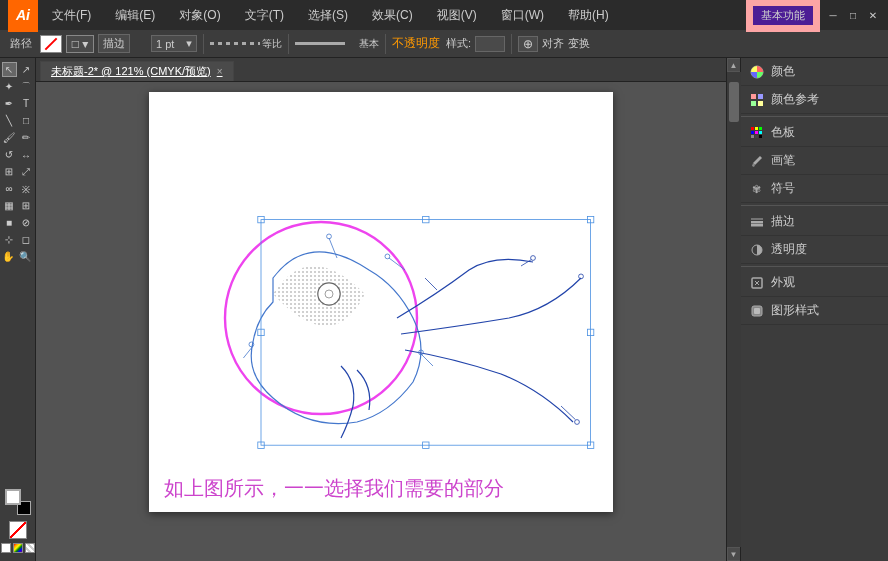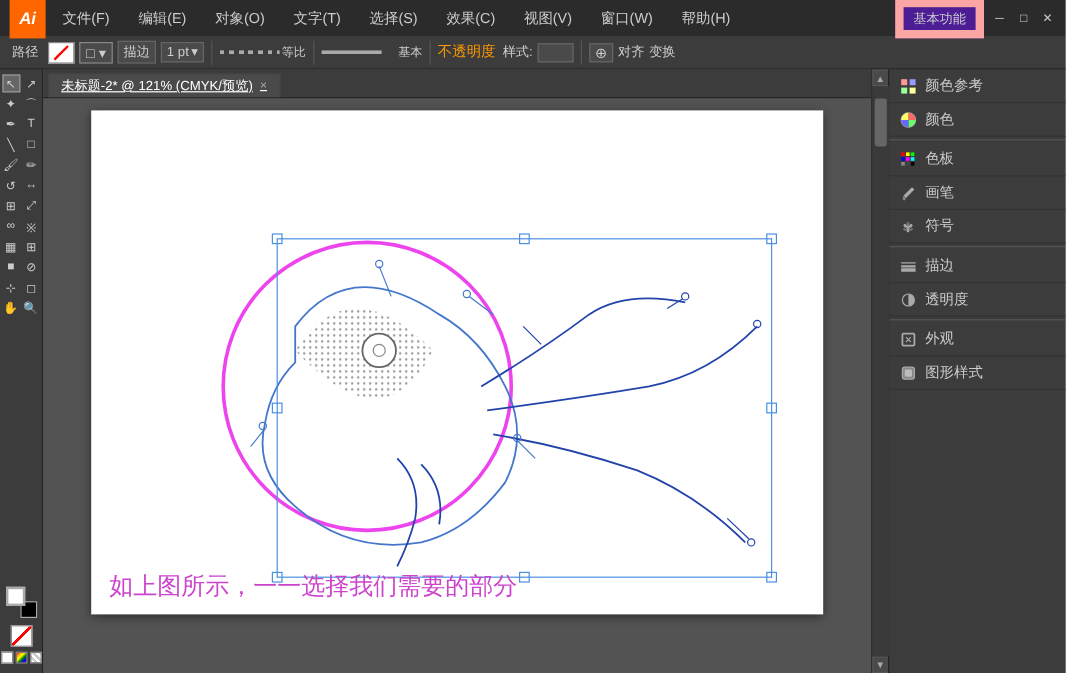--- a/index.html
+++ b/index.html
@@ -177,21 +177,21 @@
       background: #535353;
       position: relative;
       padding: 10px;
       height: calc(100% - 24px);
     }
 
     #artboard {
       background: #fff;
       position: relative;
       margin: 0 auto;
-      width: 610px;
+      width: 464px;
       height: 420px;
       box-shadow: 0 2px 8px rgba(0,0,0,0.5);
       overflow: hidden;
     }
 
     
     .caption-text {
       position: absolute;
       bottom: 10px;
       left: 15px;
@@ -350,21 +350,21 @@
     <span class="win-btn">□</span>
     <span class="win-btn">✕</span>
   </div>
 </div>
 
 <div id="toolbar">
   <span class="tool-item">路径</span>
   <div class="stroke-preview"></div>
   <div class="shape-select">□ ▾</div>
   <div class="tool-item" style="border:1px solid #666; padding:1px 4px; background:#4a4a4a;">描边</div>
-  <div style="color:#ccc; font-size:11px; border:1px solid #666; padding:1px 4px; background:#4a4a4a; display:flex; align-items:center; gap:2px;">
+  <div style="color:#ccc; font-size:11px; border:1px solid #666; padding:1px 4px; background:#4a4a4a; display:flex; align-items:center; gap:12px;margin-left:17px;">
     <span>1 pt</span>
       <span>▾</span>
   </div>
   <div class="divider"></div>
   <div style="display:flex; align-items:center; gap:2px;">
     <div style="width:50px; height:3px; background: repeating-linear-gradient(90deg, #aaa 0px, #aaa 4px, transparent 4px, transparent 8px);"></div>
     <span style="color:#ccc; font-size:10px;">等比</span>
   </div>
   <div class="divider"></div>
   <div style="display:flex; align-items:center; gap:14px;">
@@ -529,39 +529,39 @@
     <div class="scroll-track">
       <div class="scroll-thumb"></div>
     </div>
     <div class="scroll-arrow">▼</div>
   </div>
 
   <div id="right-panel">
     <div class="panel-item">
       <div class="panel-icon">
         <svg width="14" height="14" viewBox="0 0 14 14">
-          <rect x="1" y="1" width="5" height="5" fill="#f99"></rect>
-          <rect x="8" y="1" width="5" height="5" fill="#99f"></rect>
-          <rect x="1" y="8" width="5" height="5" fill="#9f9"></rect>
-          <rect x="8" y="8" width="5" height="5" fill="#ff9"></rect>
-        </svg>
-      </div>
-      <span>颜色参考</span>
-    </div>
-    <div class="panel-item">
-      <div class="panel-icon">
-        <svg width="14" height="14" viewBox="0 0 14 14">
           <circle cx="7" cy="7" r="6" fill="none" stroke="#aaa" stroke-width="1"></circle>
           <path d="M7 1 A6 6 0 0 1 13 7 L7 7Z" fill="#f66"></path>
           <path d="M13 7 A6 6 0 0 1 7 13 L7 7Z" fill="#6f6"></path>
           <path d="M7 13 A6 6 0 0 1 1 7 L7 7Z" fill="#66f"></path>
           <path d="M1 7 A6 6 0 0 1 7 1 L7 7Z" fill="#ff6"></path>
         </svg>
       </div>
       <span>颜色</span>
+    </div>
+    <div class="panel-item">
+      <div class="panel-icon">
+        <svg width="14" height="14" viewBox="0 0 14 14">
+          <rect x="1" y="1" width="5" height="5" fill="#f99"></rect>
+          <rect x="8" y="1" width="5" height="5" fill="#99f"></rect>
+          <rect x="1" y="8" width="5" height="5" fill="#9f9"></rect>
+          <rect x="8" y="8" width="5" height="5" fill="#ff9"></rect>
+        </svg>
+      </div>
+      <span>颜色参考</span>
     </div>
     <div class="panel-divider"></div>
     <div class="panel-item">
       <div class="panel-icon">
         <svg width="14" height="14" viewBox="0 0 14 14">
           <rect x="1" y="1" width="3" height="3" fill="#f00"></rect>
           <rect x="5" y="1" width="3" height="3" fill="#ff0"></rect>
           <rect x="9" y="1" width="3" height="3" fill="#0f0"></rect>
           <rect x="1" y="5" width="3" height="3" fill="#00f"></rect>
           <rect x="5" y="5" width="3" height="3" fill="#f0f"></rect>

